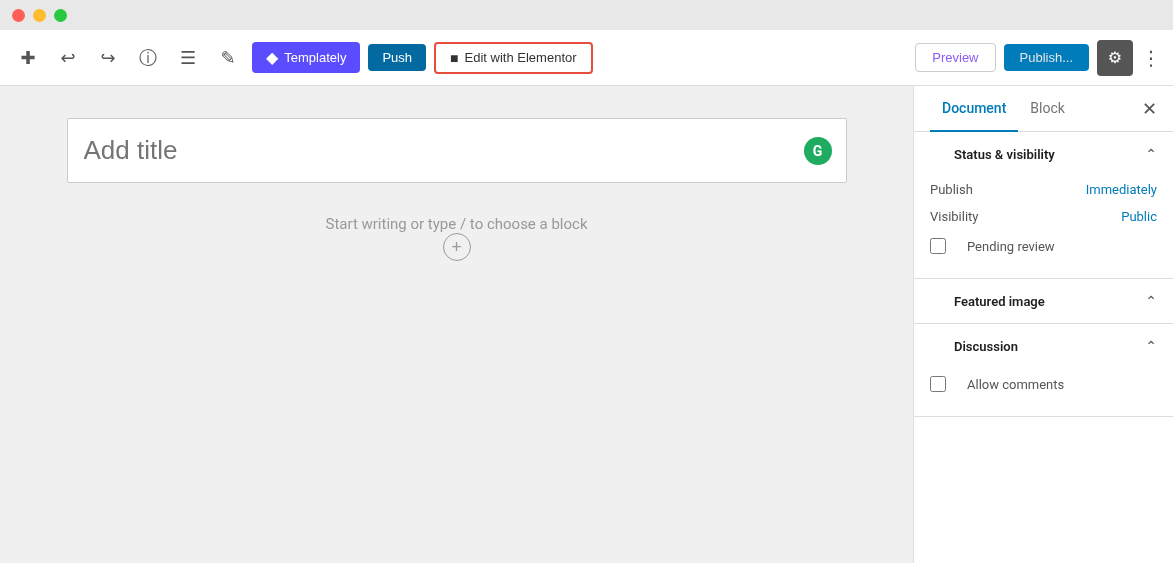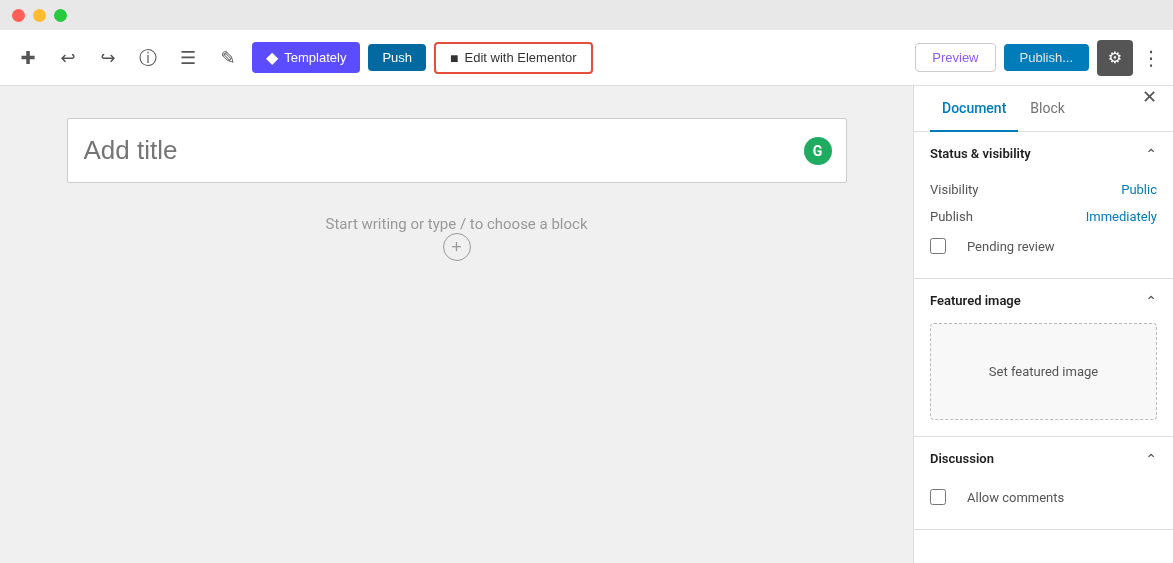--- a/index.html
+++ b/index.html
@@ -184,21 +184,21 @@
       flex-direction: column;
       overflow-y: auto;
     }
     .sidebar-tabs {
       display: flex;
       border-bottom: 1px solid #ddd;
       padding: 0 16px;
       position: sticky; top: 0;
       background: #fff;
       z-index: 10;
-      align-items: flex-start;
+      align-items: center;
     }
     .sidebar-tab {
       padding: 14px 12px;
       font-size: 14px;
       cursor: pointer;
       color: #737373;
       border-bottom: 2px solid transparent;
       margin-bottom: -1px;
     }
     .sidebar-tab.active {
@@ -214,24 +214,25 @@
       font-size: 18px;
       color: #555;
     }
 
     
     .sidebar-section {
       border-bottom: 1px solid #ddd;
     }
     .sidebar-section-header {
       display: flex;
-      align-items: flex-start;
+      align-items: center;
       justify-content: space-between;
       padding: 14px 16px;
       cursor: pointer;
+      margin-left: 24px;
     }
     .sidebar-section-title {
       font-size: 13px;
       font-weight: 600;
       color: #1e1e1e;
     }
     .chevron {
       font-size: 14px;
       color: #555;
     }
@@ -378,44 +379,39 @@
       </button>
     </div>
 
     <div class="sidebar-section">
       <div class="sidebar-section-header">
         <span class="sidebar-section-title">Status &amp; visibility</span>
         <span class="chevron">⌃</span>
       </div>
       <div class="sidebar-section-content">
         <div class="sidebar-row">
+          <span class="sidebar-row-label">Publish</span>
+          <a class="sidebar-row-value" href="#">Immediately</a>
+        </div>
+        <div class="sidebar-row">
           <span class="sidebar-row-label">Visibility</span>
           <a class="sidebar-row-value" href="#">Public</a>
-        </div>
-        <div class="sidebar-row">
-          <span class="sidebar-row-label">Publish</span>
-          <a class="sidebar-row-value" href="#">Immediately</a>
         </div>
         <div class="checkbox-row">
           <input type="checkbox" style="">
           <span class="checkbox-label">Pending review</span>
         </div>
       </div>
     </div>
 
     <div class="sidebar-section">
       <div class="sidebar-section-header">
         <span class="sidebar-section-title">Featured image</span>
         <span class="chevron">⌃</span>
       </div>
-      <div class="sidebar-section-content">
-        <div class="featured-image-placeholder">
-          <span>Set featured image</span>
-        </div>
-      </div>
     </div>
 
     <div class="sidebar-section">
       <div class="sidebar-section-header">
         <span class="sidebar-section-title">Discussion</span>
         <span class="chevron">⌃</span>
       </div>
       <div class="sidebar-section-content">
         <div class="checkbox-row">
           <input type="checkbox" style="">

